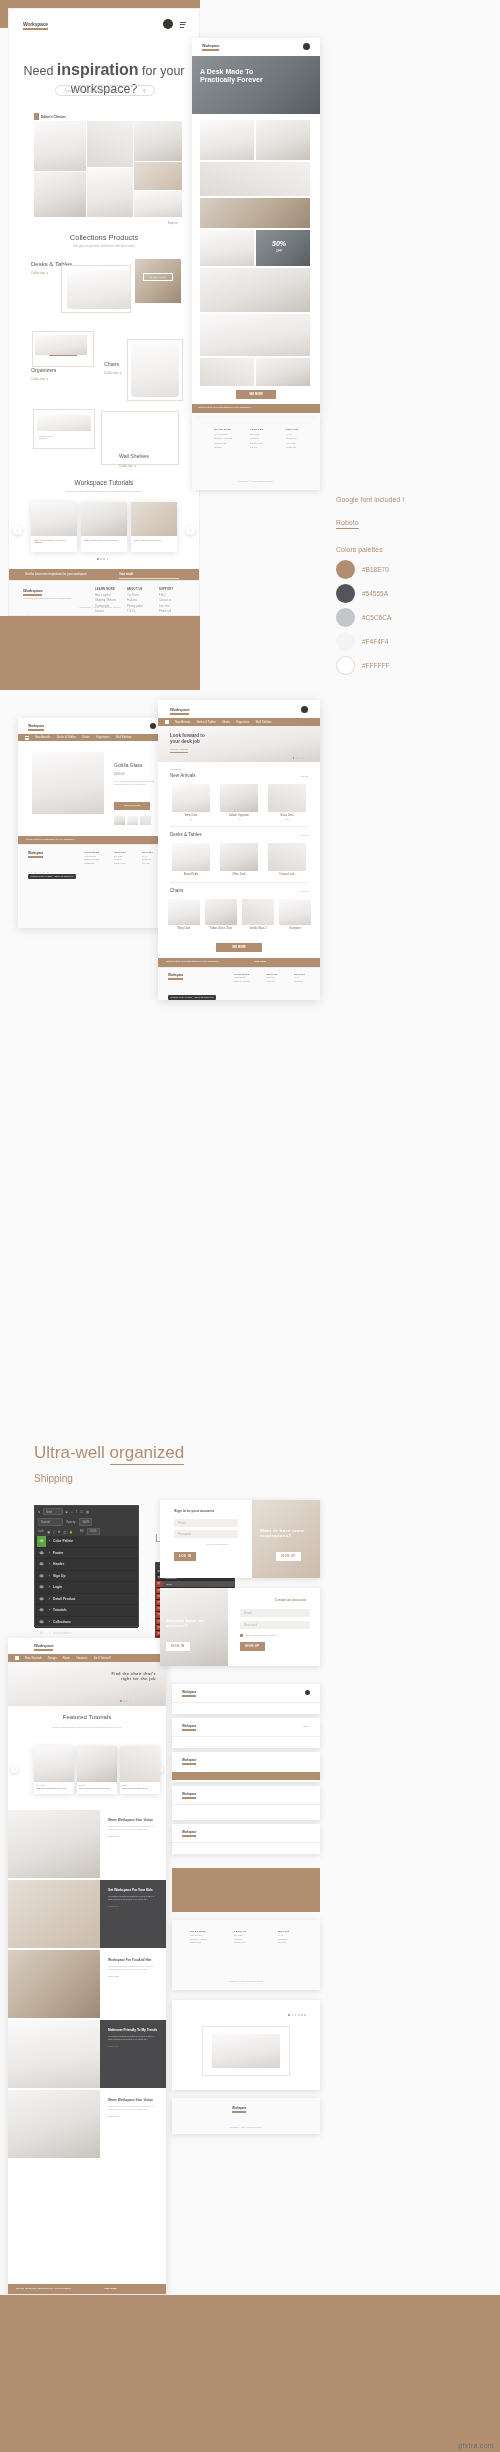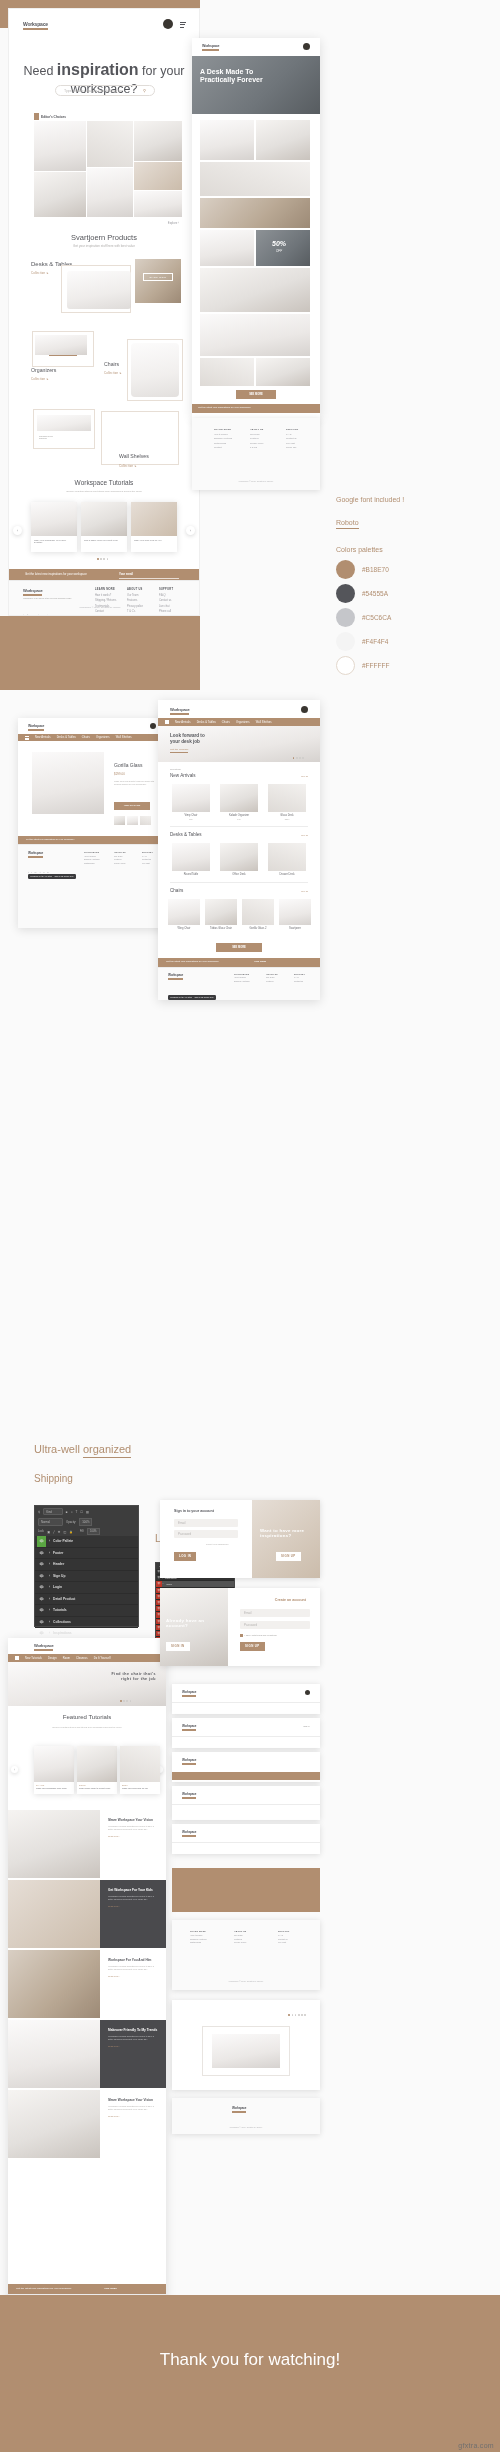--- a/index.html
+++ b/index.html
@@ -129,21 +129,21 @@
     <div class="abs img-b" style="left:25px;top:163px;width:52px;height:45px;"></div>
     <div class="abs img-g" style="left:78px;top:112px;width:46px;height:46px;"></div>
     <div class="abs img-d" style="left:78px;top:159px;width:46px;height:49px;"></div>
     <div class="abs img-b" style="left:125px;top:112px;width:48px;height:40px;"></div>
     <div class="abs img-f" style="left:125px;top:153px;width:48px;height:28px;"></div>
     <div class="abs img-d" style="left:125px;top:182px;width:48px;height:26px;"></div>
     <div class="abs" style="right:20px;top:212px;font-size:2.8px;color:#9b9ba0;">
       <span>Explore</span> <span>›</span>
     </div>
 
-    <div class="abs center sect-title" style="left:0;right:0;top:224px;">Svartjoern Products</div>
+    <div class="abs center sect-title" style="left:0;right:0;top:224px;">Collections Products</div>
     <div class="abs center sect-sub" style="left:0;right:0;top:235px;">Get your inspiration stuff here with best value</div>
 
     <div class="abs cat-title" style="left:22px;top:252px;">Desks &amp; Tables</div>
     <div class="abs collection" style="left:22px;top:262px;">
       <span>Collection</span> <span>➤</span>
     </div>
     <div class="abs outline" style="left:52px;top:256px;width:70px;height:48px;"></div>
     <div class="abs img-d" style="left:58px;top:262px;width:64px;height:38px;border-radius:3px;opacity:.8;"></div>
     <div class="abs img-c" style="left:126px;top:250px;width:46px;height:44px;"></div>
     <div class="abs center" style="left:134px;top:264px;width:30px;height:8px;border:1px solid #fff;color:#fff;font-size:2.5px;line-height:8px;letter-spacing:.4px;">SHOP NOW</div>
@@ -490,21 +490,21 @@
         <div class="fcol-i" style="font-size:1.9px;margin-top:1.4px;">Features</div>
       </div>
       <div class="abs" style="left:136px;top:5px;">
         <div class="fcol-h" style="font-size:1.9px;">SUPPORT</div>
         <div class="fcol-i" style="font-size:1.9px;margin-top:1.4px;">F.A.Q</div>
         <div class="fcol-i" style="font-size:1.9px;margin-top:1.4px;">Contact us</div>
       </div>
     </div>
   </div>
 
-  <div class="abs" style="left:34px;top:1443px;font-size:11px;color:#B18E70;font-weight:300;">
+  <div class="abs" style="left:34px;top:1443px;font-size:17px;color:#B18E70;font-weight:300;">
     <span>Ultra-well </span><span style="border-bottom:1.4px solid #B18E70;padding-bottom:2px;">organized</span>
   </div>
   <div class="abs" style="left:34px;top:1473px;font-size:10px;color:#B18E70;font-weight:300;">Shipping</div>
   <div class="abs" style="left:155px;top:1533px;font-size:10px;color:#B18E70;font-weight:300;">Layers</div>
 
   <div class="abs ps" style="left:34px;top:1505px;width:105px;height:122px;">
     <div class="ps-bar" style="height:11px;">
       <span>⚲</span>
       <span style="background:#4a4a4a;border:1px solid #5c5c5c;padding:.8px 10px .8px 2px;border-radius:1px;font-size:2.8px;">Kind</span>
       <span>■</span>
@@ -900,16 +900,15 @@
 
   <div class="abs card" style="left:172px;top:2098px;width:148px;height:36px;background:#fafafa;">
     <div class="abs" style="left:60px;top:8px;">
         <div class="logo" style="font-size:3px;">Workspace</div>
         <div class="logo-u"></div>
       </div>
     <div class="abs center copy" style="left:0;right:0;bottom:6px;font-size:1.9px;">Workspace © 2017. Created by Tokopy</div>
   </div>
 
   <div class="abs tan" style="left:0;top:2295px;width:500px;height:157px;"></div>
-  <div class="abs center thankyou" style="left:0;width:500px;top:2350px;">Thank you for watching!</div>
 
   <div class="wm">gfxtra.com</div>
 </div>
 
 </body></html>

